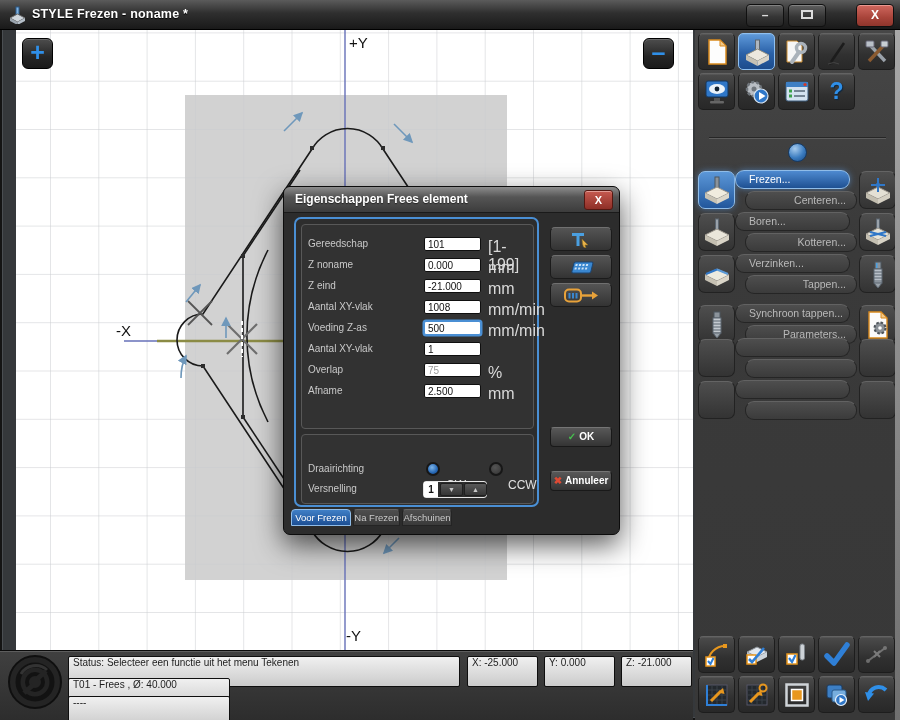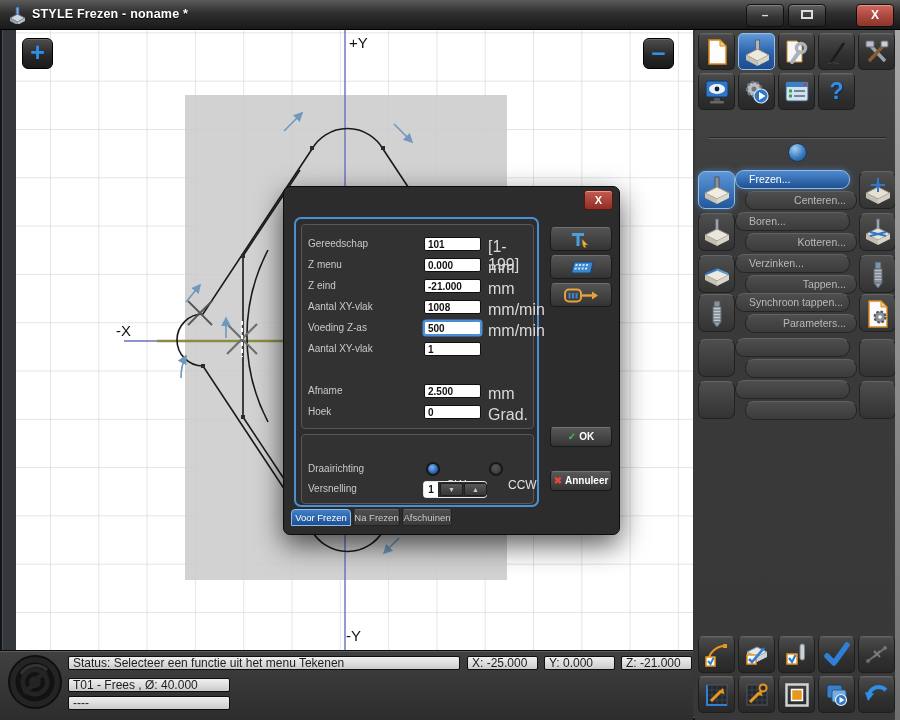--- a/index.html
+++ b/index.html
@@ -47,38 +47,38 @@
   .bar .lab-r{display:block;text-align:right;padding-right:10px}
   .gicon{position:absolute;width:37px;height:38px;border-radius:7px;cursor:pointer;
     background:linear-gradient(#4e4e4e,#333);border:1px solid #222;border-top-color:#646464}
   .gicon.active{background:linear-gradient(#5b97d8,#22579c);border-color:#8fbce8;box-shadow:0 0 6px rgba(90,150,220,.6)}
   .gicon svg{display:block;margin:4px auto 0}
   .redge{position:absolute;right:0;top:30px;width:5px;height:690px;background:linear-gradient(#a8a8a8,#6f6f6f)}
 
   
   .bpanel{position:absolute;left:0;top:650px;width:693px;height:70px;
     background:linear-gradient(#404040,#2d2d2d);border-top:1px solid #0b0b0b;box-shadow:inset 0 1px 0 #5d5d5d}
-  .sfield{position:absolute;height:14px;background:linear-gradient(#f0f0f0,#cbcbcb);border:1px solid #0e0e0e;
-    border-radius:2px;font-size:12px;line-height:12px;color:#1d1d1d;padding:0 4px;white-space:nowrap;overflow:hidden}
+  .sfield{position:absolute;height:31px;background:linear-gradient(#f0f0f0,#cbcbcb);border:1px solid #0e0e0e;
+    border-radius:2px;font-size:10px;line-height:12px;color:#1d1d1d;padding:0 4px;white-space:nowrap;overflow:hidden}
 
   
   .dlg{position:absolute;left:283px;top:186px;width:337px;height:349px;background:#2c2c2c;
     border:1px solid #0c0c0c;border-radius:7px;box-shadow:0 10px 28px rgba(0,0,0,.65)}
   .dlg-title{position:absolute;left:0;top:0;width:100%;height:26px;border-radius:6px 6px 0 0;
     background:linear-gradient(#8d8d8d,#555 40%,#3c3c3c);border-bottom:1px solid #1a1a1a}
   .dlg-title span{position:absolute;left:11px;top:5px;color:#fff;font-size:12px;font-weight:bold;text-shadow:0 1px 1px #222}
   .dlg-close{position:absolute;right:6px;top:3px;width:29px;height:20px;border-radius:3px;text-align:center;cursor:pointer;
     background:linear-gradient(#c65a50,#8e2f27);border:1px solid #551812;color:#fff;font-weight:bold;font-size:11px;line-height:18px;
     box-shadow:inset 0 1px 0 #e09b94}
   .tabpage{position:absolute;left:10px;top:30px;width:245px;height:290px;border:2px solid #4a8fd4;border-radius:7px;background:#2d2d2d}
   .grp{position:absolute;left:5px;width:233px;border:1px solid #585858;border-radius:4px;background:#323232}
   .drow{position:absolute;left:0;width:100%;height:15px}
   .dlabel{position:absolute;left:12px;top:1px;font-size:10px;color:#c9c9c9}
   .dinput{position:absolute;left:128px;top:0;width:57px;height:14px;background:#fff;border:1px solid #0f0f0f;border-radius:2px;
-    font-family:"Liberation Sans",sans-serif;font-size:10px;font-weight:bold;color:#111;padding:0 3px}
+    font-family:"Liberation Sans",sans-serif;font-size:10px;font-weight:normal;color:#111;padding:0 3px}
   .dinput.focused{border-color:#4a8fd4;box-shadow:0 0 0 1.5px #4a8fd4}
   .dinput.disabled{color:#9a9a9a;font-weight:normal}
   .dunit{position:absolute;left:192px;top:1px;font-size:16px;color:#d9d9d9}
   .radio{position:absolute;top:0;width:14px;height:14px;border-radius:50%;border:2px solid #171717;
     background:radial-gradient(circle at 40% 35%,#555,#333);cursor:pointer}
   .radio.sel{background:radial-gradient(circle at 40% 35%,#7db4e8,#2667b4 60%,#1b4c8c)}
   .rlabel{position:absolute;top:16px;font-size:12px;font-weight:normal;color:#e2e2e2}
   .spinbox{position:absolute;left:127px;top:-1px;width:64px;height:17px;border:1px solid #e6e6e6;border-radius:3px;background:#2d2d2d}
   .spinval{position:absolute;left:0;top:0;width:14px;height:15px;background:#fff;color:#111;font-size:10px;font-weight:bold;text-align:center;line-height:15px}
   .spinbtn{position:absolute;top:1px;width:23px;height:13px;border-radius:2px;text-align:center;cursor:pointer;
@@ -320,21 +320,21 @@
         <line x1="10" y1="12" x2="18" y2="12" stroke="#5c6670"></line>
           <line x1="10" y1="15" x2="18" y2="15" stroke="#5c6670"></line>
         <line x1="10" y1="18" x2="18" y2="18" stroke="#5c6670"></line>
           <line x1="10" y1="21" x2="18" y2="21" stroke="#5c6670"></line>
         <polygon points="10,23 18,23 14,28" fill="#9aa2aa" stroke="#5c6670"></polygon>
         <rect x="12" y="3" width="1.5" height="5" fill="#4a9fe0"></rect>
       </svg>
     </div>
   </div>
 
-  <div class="group" style="top:263px">
+  <div class="group" style="top:274px">
     <div class="gicon" style="left:0;top:1px">
       <svg width="28" height="30">
         <rect x="11" y="2" width="6" height="6" fill="#8b939b" stroke="#4c565f"></rect>
         <rect x="10" y="8" width="8" height="15" fill="#c4cad0" stroke="#5c6670"></rect>
         <line x1="10" y1="11" x2="18" y2="11" stroke="#5c6670"></line>
           <line x1="10" y1="14" x2="18" y2="14" stroke="#5c6670"></line>
         <line x1="10" y1="17" x2="18" y2="17" stroke="#5c6670"></line>
           <line x1="10" y1="20" x2="18" y2="20" stroke="#5c6670"></line>
         <polygon points="10,23 18,23 14,28" fill="#9aa2aa" stroke="#5c6670"></polygon>
       </svg>
@@ -463,35 +463,38 @@
   <div class="sfield" style="left:68px;top:5px;width:392px">Status: Selecteer een functie uit het menu Tekenen</div>
   <div class="sfield" style="left:467px;top:5px;width:71px">X: -25.000</div>
   <div class="sfield" style="left:544px;top:5px;width:71px">Y: 0.000</div>
   <div class="sfield" style="left:621px;top:5px;width:71px">Z: -21.000</div>
   <div class="sfield" style="left:68px;top:27px;width:162px">T01 - Frees , Ø: 40.000</div>
   <div class="sfield" style="left:68px;top:45px;width:162px">----</div>
 
 </div>
 
 <div class="dlg">
+  <div class="dlg-title">
+    <span>Eigenschappen Frees element</span>
+  </div>
   <div class="dlg-close">
     <span>X</span>
   </div>
 
   <div class="tabpage">
     <div class="grp" style="top:5px;height:205px"></div>
     <div class="grp" style="top:215px;height:70px"></div>
 
     <div class="drow" style="top:18px">
       <span class="dlabel">Gereedschap</span>
       <input class="dinput" readonly="" value="101" style="">
       <span class="dunit">[1-199]</span>
     </div>
     <div class="drow" style="top:39px">
-      <span class="dlabel">Z menu</span>
+      <span class="dlabel">Z noname</span>
       <input class="dinput" readonly="" value="0.000" style="">
       <span class="dunit">mm</span>
     </div>
     <div class="drow" style="top:60px">
       <span class="dlabel">Z eind</span>
       <input class="dinput" readonly="" value="-21.000" style="">
       <span class="dunit">mm</span>
     </div>
     <div class="drow" style="top:81px">
       <span class="dlabel">Aantal XY-vlak</span>
@@ -501,29 +504,29 @@
     <div class="drow" style="top:102px">
       <span class="dlabel">Voeding Z-as</span>
       <input class="dinput focused" readonly="" value="500" style="">
       <span class="dunit">mm/min</span>
     </div>
     <div class="drow" style="top:123px">
       <span class="dlabel">Aantal XY-vlak</span>
       <input class="dinput" readonly="" value="1" style="">
       <span class="dunit"></span>
     </div>
+    <div class="drow" style="top:144px">
+      <span class="dlabel">Overlap</span>
+      <input class="dinput disabled" readonly="" value="75" style="">
+      <span class="dunit">%</span>
+    </div>
     <div class="drow" style="top:165px">
       <span class="dlabel">Afname</span>
       <input class="dinput" readonly="" value="2.500" style="">
       <span class="dunit">mm</span>
-    </div>
-    <div class="drow" style="top:186px">
-      <span class="dlabel">Hoek</span>
-      <input class="dinput" readonly="" value="0" style="">
-      <span class="dunit">Grad.</span>
     </div>
 
     <div class="drow" style="top:243px">
       <span class="dlabel">Draairichting</span>
       <span class="radio sel" style="left:130px"></span>
       <span class="rlabel" style="left:150px">CW</span>
       <span class="radio" style="left:193px"></span>
       <span class="rlabel" style="left:212px">CCW</span>
     </div>
     <div class="drow" style="top:263px">

